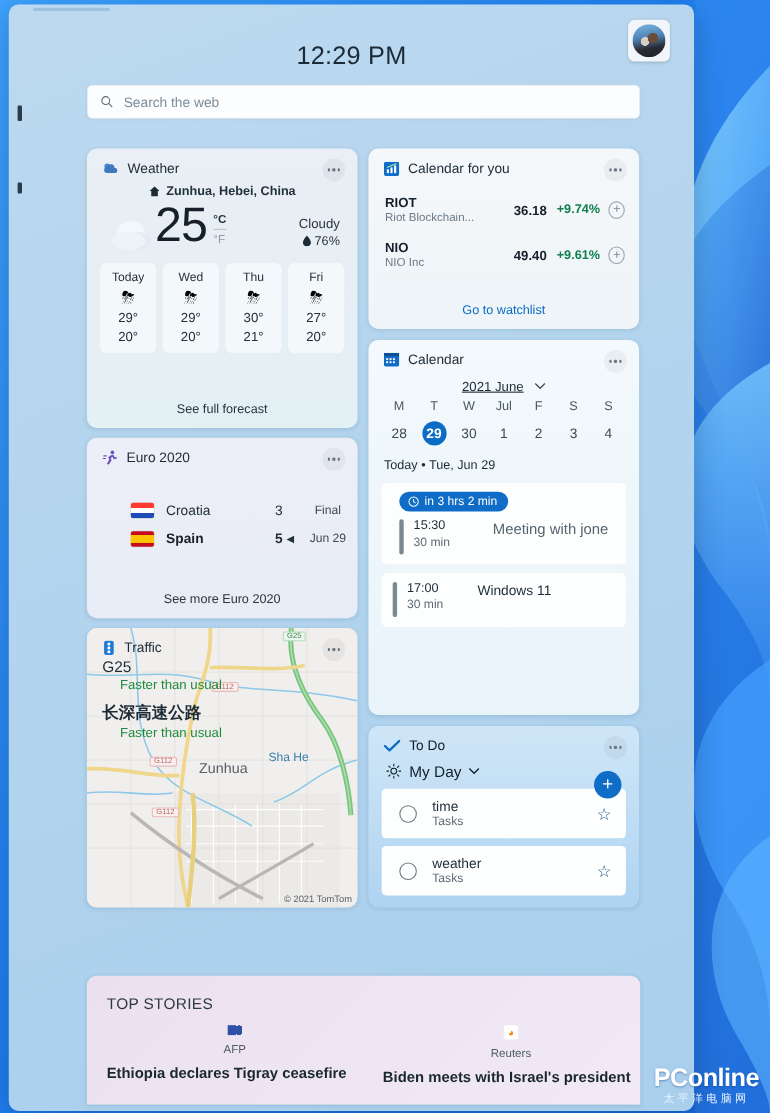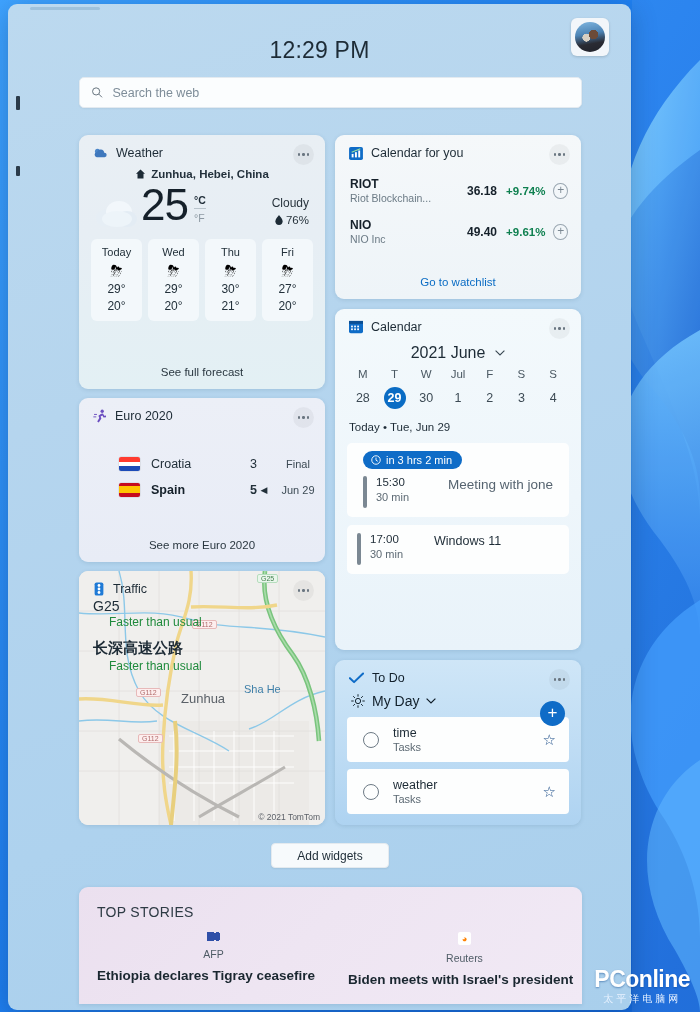--- a/index.html
+++ b/index.html
@@ -136,22 +136,22 @@
     border:1px solid #9aa7b1; color:#7b8892; font-size:12px; line-height:13px;
     text-align:center;
   }
 
   
   #calendar {
     left:327px; top:305px; width:246px; height:341px;
     background:linear-gradient(180deg,#f3f9fc 0%, #eef6fb 55%, #e9f3fa 100%);
   }
   .cal-month {
-    text-align:center; font-size:16px; color:#1d2b36; margin-top:6px;
-    display:flex; align-items:center; justify-content:center; gap:10px;
+    text-align:center; font-size:12px; color:#1d2b36; margin-top:6px;
+    display:flex; align-items:center; justify-content:center; gap:10px;text-decoration:underline;
   }
   .cal-grid {
     display:grid; grid-template-columns:repeat(7,1fr);
     padding:6px 12px 0 12px; text-align:center;
   }
   .cal-dow { font-size:11.5px; color:#4a5862; padding-bottom:7px; }
   .cal-num { font-size:12.5px; color:#3c4a54; }
   .cal-num span {
     display:inline-flex; width:22px; height:22px; border-radius:50%;
     align-items:center; justify-content:center;
@@ -658,21 +658,20 @@
         <div class="td-check"></div>
         <div class="td-txt">
           <div class="td-name">weather</div>
           <div class="td-sub">Tasks</div>
         </div>
         <div class="td-star">☆</div>
       </div>
     </div>
   </div>
 
-  <div class="addw">Add widgets</div>
 
   <div class="card" id="stories">
     <div class="ts-head">TOP STORIES</div>
     <div class="ts-row">
       <div class="ts-col">
         <div class="ts-src">
           <div class="logo-afp"></div>
           <span class="ts-srcname">AFP</span>
         </div>
         <div class="ts-title">Ethiopia declares Tigray ceasefire</div>

